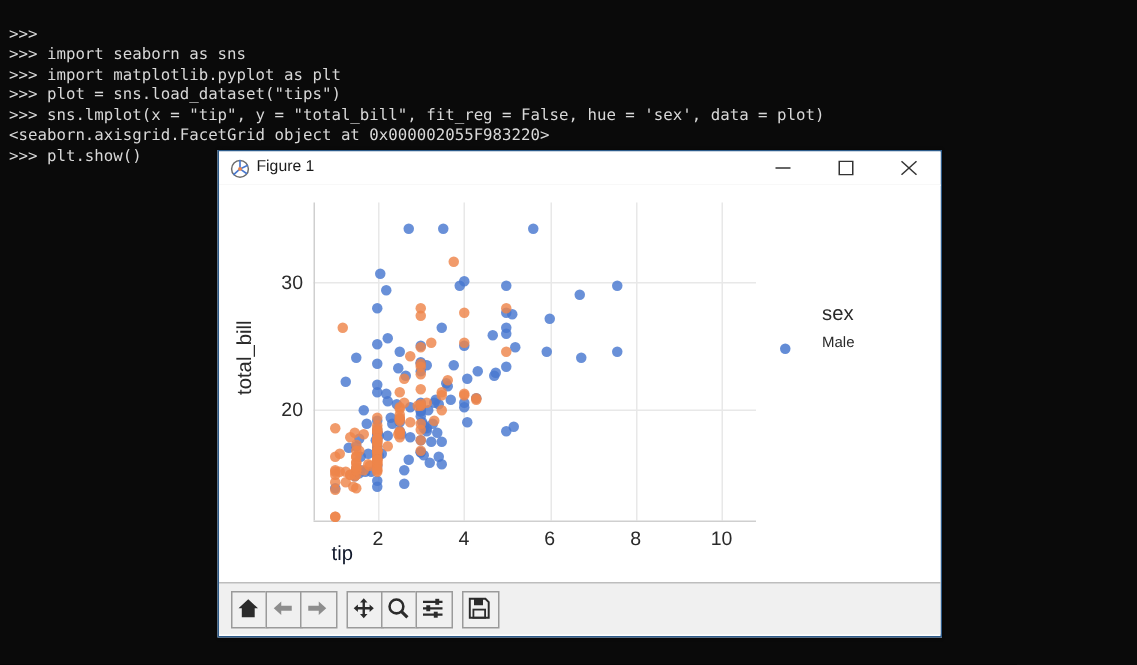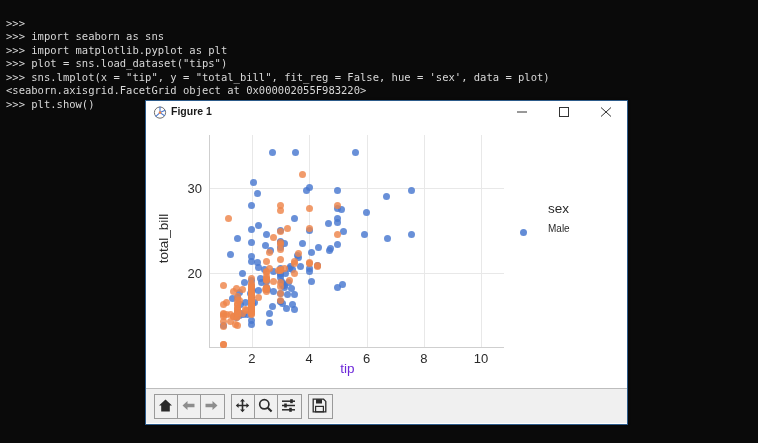--- a/index.html
+++ b/index.html
@@ -13,21 +13,21 @@
         font-family:"DejaVu Sans Mono","Liberation Mono",monospace;
         font-size:10.5px;line-height:13.6px;color:#d8d8d8;
         white-space:pre;letter-spacing:0px;}
 
   
   #figwin{position:absolute;left:145px;top:100px;width:481px;height:323px;
           background:#fff;border:1px solid #2d5b8a;
           box-shadow:0 0 2px rgba(0,0,0,.6);}
 
   #titlebar{position:relative;height:22px;background:#fff;
-            border-bottom:1px solid #e2e2e2;font-weight:bold;}
+            border-bottom:1px solid #e2e2e2;}
   #app-icon{position:absolute;left:7px;top:4px;width:14px;height:14px;}
   #title-text{position:absolute;left:25px;top:4px;font-size:10.5px;
               color:#1a1a1a;}
   .wbtn{position:absolute;top:0;width:42px;height:22px;cursor:default;}
   .wbtn svg{position:absolute;left:15px;top:6px;}
   #btn-min{right:84px;} #btn-max{right:42px;} #btn-close{right:0px;}
 
   
   #canvas{position:absolute;left:0;top:22px;width:481px;height:265px;
           background:#fff;}
@@ -40,22 +40,22 @@
   .gridh{position:absolute;left:0;width:295px;height:1px;background:#e8e8e8;}
 
   .pt{position:absolute;width:7px;height:7px;border-radius:50%;
       opacity:.82;margin-left:-3.5px;margin-top:-3.5px;}
 
   .tickx{position:absolute;font-size:13px;color:#2a2a2a;
          transform:translateX(-50%);}
   .ticky{position:absolute;font-size:13px;color:#2a2a2a;
          transform:translateY(-50%);text-align:right;}
 
-  #xlabel{position:absolute;font-size:13.5px;color:#6d28d9;
-          left:54px;width:295px;text-align:center;top:238px;}
+  #xlabel{position:absolute;font-size:13.5px;color:#0f172a;
+          left:75px;width:295px;text-align:left;top:238px;}
   #ylabel{position:absolute;font-size:13.5px;color:#2a2a2a;
           left:-38px;top:108px;width:110px;text-align:center;
           transform:rotate(-90deg);}
 
   
   #legend{position:absolute;left:372px;top:78px;width:105px;}
   #legend-title{font-size:13.5px;color:#2a2a2a;margin-left:30px;}
   .legrow{position:relative;height:26px;margin-top:4px;}
   .legdot{position:absolute;left:2px;top:9px;width:7px;height:7px;
           border-radius:50%;opacity:.85;}

